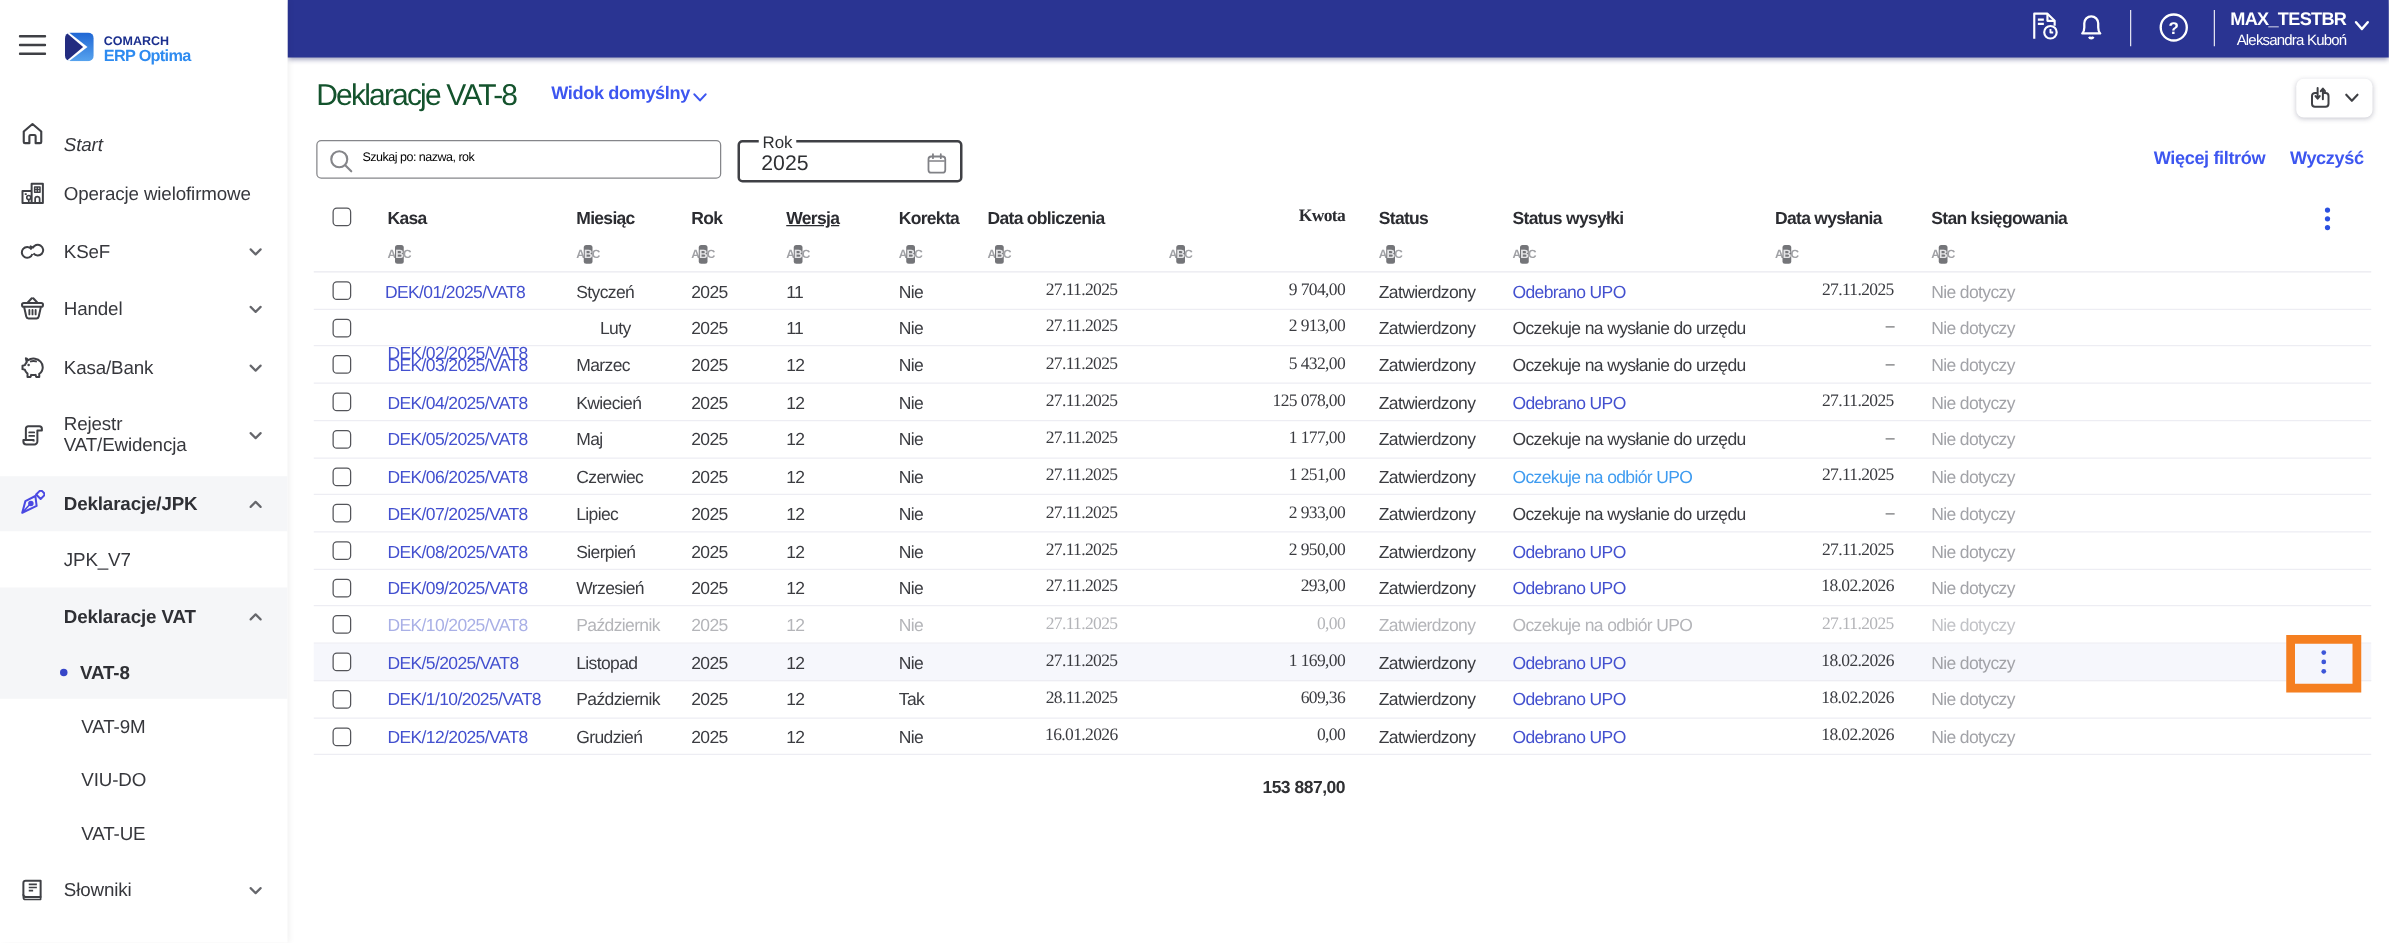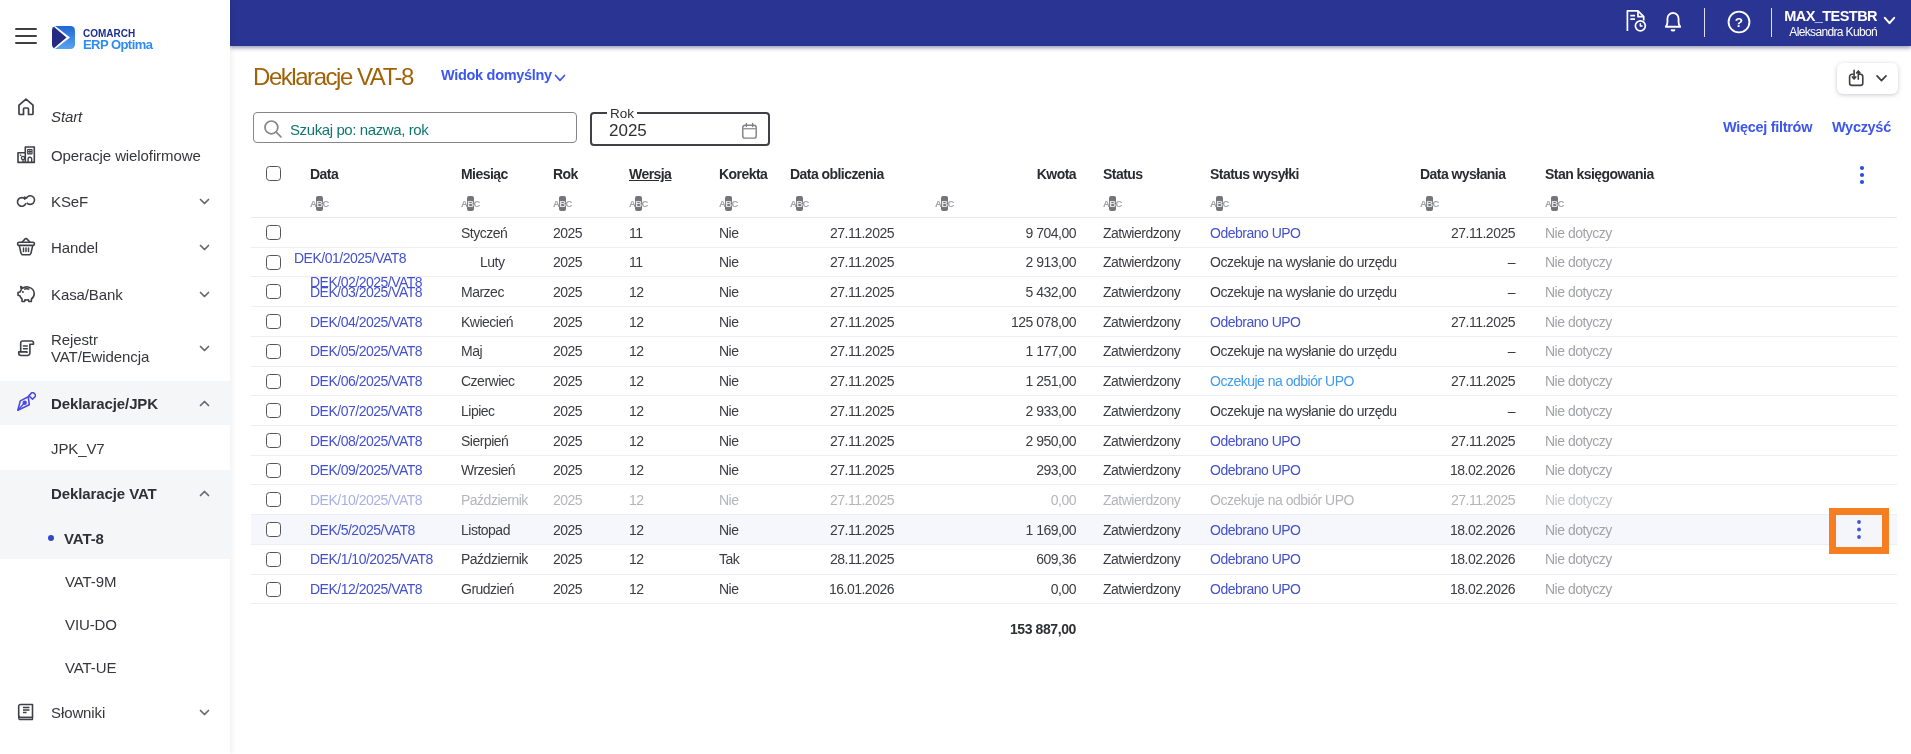--- a/index.html
+++ b/index.html
@@ -17,48 +17,48 @@
   .chev { position:absolute; left:198px; width:13px; height:13px; }
   .dot8 { position:absolute; left:48px; width:6px; height:6px; border-radius:50%; background:#3646c8; }
   
   .tbicon { position:absolute; top:11px; width:24px; height:24px; }
   .tbsep { position:absolute; top:8px; width:1px; height:29px; background:rgba(255,255,255,.85); }
   #username { position:absolute; top:8px; right:34px; text-align:right; color:#fff; }
   #username .l1 { font-size:14.5px; font-weight:700; letter-spacing:-.55px; }
   #username .l2 { font-size:12px; letter-spacing:-.65px; margin-top:1px; }
   
   #main { position:absolute; left:230px; top:46px; width:1681px; height:708px; background:#fff; }
-  #title { position:absolute; left:23px; top:17px; font-size:24px; letter-spacing:-1.45px; color:#a16207; }
+  #title { position:absolute; left:23px; top:17px; font-size:24px; letter-spacing:-1.45px; color:#14532d; }
   #viewsel { position:absolute; left:211px; top:21px; font-size:14.5px; letter-spacing:-.3px; font-weight:700; color:#3d56f0; }
   #morefil { position:absolute; left:1493px; top:73px; font-size:14.5px; letter-spacing:-.3px; font-weight:700; color:#3d56f0; }
   #clearfil { position:absolute; left:1602px; top:73px; font-size:14.5px; letter-spacing:-.3px; font-weight:700; color:#3d56f0; }
   #exportbtn { position:absolute; left:1607px; top:17px; width:61px; height:31px; background:#fff;
     border-radius:6px; box-shadow:0 1px 4px rgba(60,60,90,.28); }
   #searchbox { position:absolute; left:23px; top:66px; width:324px; height:31px;
     border:1px solid #85868a; border-radius:4px; }
-  #searchbox .ph { position:absolute; left:36px; top:8px; font-size:15px; letter-spacing:-.4px; color:#0f766e; }
+  #searchbox .ph { position:absolute; left:36px; top:8px; font-size:10px; letter-spacing:-.4px; color:#000000; }
   #rokbox { position:absolute; left:360px; top:66px; width:180px; height:34px;
     border:2px solid #3f4045; border-radius:4px; }
   #rokbox .lbl { position:absolute; left:15px; top:-8px; background:#fff; padding:0 3px;
     font-size:13.5px; color:#2f3033; }
   #rokbox .val { position:absolute; left:17px; top:7px; font-size:17px; color:#2f3033; }
   
   #tbl { position:absolute; left:21px; top:114px; width:1646px; }
   .hrow { position:relative; height:29px; }
   .frow { position:relative; height:29px; border-bottom:1px solid #e9e9ef; }
   .trow { position:relative; height:29.72px; border-bottom:1px solid #ededf3; }
   .trow.hl { background:#f6f7fc; }
   .hcell { position:absolute; top:6px; font-size:14px; letter-spacing:-.55px; font-weight:700; color:#2b2c31; }
   .cell { position:absolute; top:6.5px; font-size:14px; letter-spacing:-.5px; color:#3b3c41; white-space:nowrap; }
   .lnk { color:#4350cf; }
   .lblue { color:#3e9bf0; }
   .gray { color:#a2a3a8; }
   .cb { position:absolute; left:15px; width:15px; height:15px; border:1.6px solid #54555a;
     border-radius:3.5px; background:#fff; }
-  .r { text-align:right; }
+  .r { text-align:right;font-family:Liberation Serif, serif; }
   .c6 { left:539px; width:104px; } .c7 { left:679px; width:146px; }
   .c10 { left:1169px; width:95px; }
   .abc { position:absolute; top:7px; height:15px; display:flex; align-items:center;
     font-size:9.5px; color:#a0a1a5; font-weight:700; letter-spacing:0; }
   .abc .bx { display:inline-block; width:7.5px; height:15px; background:#747579; color:#e4e4e6;
     border-radius:2px; text-align:center; line-height:15px; margin:0 -1px; }
   .dim .cell { color:#b4b5b9; }
   .dim .lnk { color:#a9b0e6; }
   .dim .gray { color:#c2c3c7; }
   #sumrow { position:absolute; left:700px; width:146px; top:575px; text-align:right;
@@ -259,21 +259,21 @@
       <g fill="none" stroke="#808186" stroke-width="1.6" stroke-linejoin="round">
         <rect x="2" y="3.5" width="15" height="14.5" rx="2.5"></rect>
         <path d="M2.5 7.5 H16.5" stroke-width="1.3"></path>
         <path d="M6 1.5 V5 M13 1.5 V5" stroke-linecap="round"></path>
       </g>
     </svg>
   </div>
   <div id="tbl">
     <div class="hrow">
       <span class="cb" style="top:6px;"></span>
-      <span class="hcell" style="left:59px;">Data</span>
+      <span class="hcell" style="left:59px;">Kasa</span>
       <span class="hcell" style="left:210px;">Miesiąc</span>
       <span class="hcell" style="left:302px;">Rok</span>
       <span class="hcell" style="left:378px;text-decoration:underline;">Wersja</span>
       <span class="hcell" style="left:468px;">Korekta</span>
       <span class="hcell" style="left:539px;">Data obliczenia</span>
       <span class="hcell c7 r">Kwota</span>
       <span class="hcell" style="left:852px;">Status</span>
       <span class="hcell" style="left:959px;">Status wysyłki</span>
       <span class="hcell" style="left:1169px;">Data wysłania</span>
       <span class="hcell" style="left:1294px;">Stan księgowania</span>
@@ -293,21 +293,21 @@
       <span class="abc" style="left:468px;">A<span class="bx">B</span>C</span>
       <span class="abc" style="left:539px;">A<span class="bx">B</span>C</span>
       <span class="abc" style="left:684px;">A<span class="bx">B</span>C</span>
       <span class="abc" style="left:852px;">A<span class="bx">B</span>C</span>
       <span class="abc" style="left:959px;">A<span class="bx">B</span>C</span>
       <span class="abc" style="left:1169px;">A<span class="bx">B</span>C</span>
       <span class="abc" style="left:1294px;">A<span class="bx">B</span>C</span>
     </div>
     <div class="trow">
       <span class="cb" style="top:7px;"></span>
-      <span class="cell lnk" style="left:43px;margin-top:25px;">DEK/01/2025/VAT8</span>
+      <span class="cell lnk" style="left:57px;">DEK/01/2025/VAT8</span>
       <span class="cell" style="left:210px;">Styczeń</span>
       <span class="cell" style="left:302px;">2025</span>
       <span class="cell" style="left:378px;">11</span>
       <span class="cell" style="left:468px;">Nie</span>
       <span class="cell c6 r">27.11.2025</span>
       <span class="cell c7 r">9 704,00</span>
       <span class="cell" style="left:852px;">Zatwierdzony</span>
       <span class="cell lnk" style="left:959px;">Odebrano UPO</span>
       <span class="cell c10 r">27.11.2025</span>
       <span class="cell gray" style="left:1294px;">Nie dotyczy</span>

